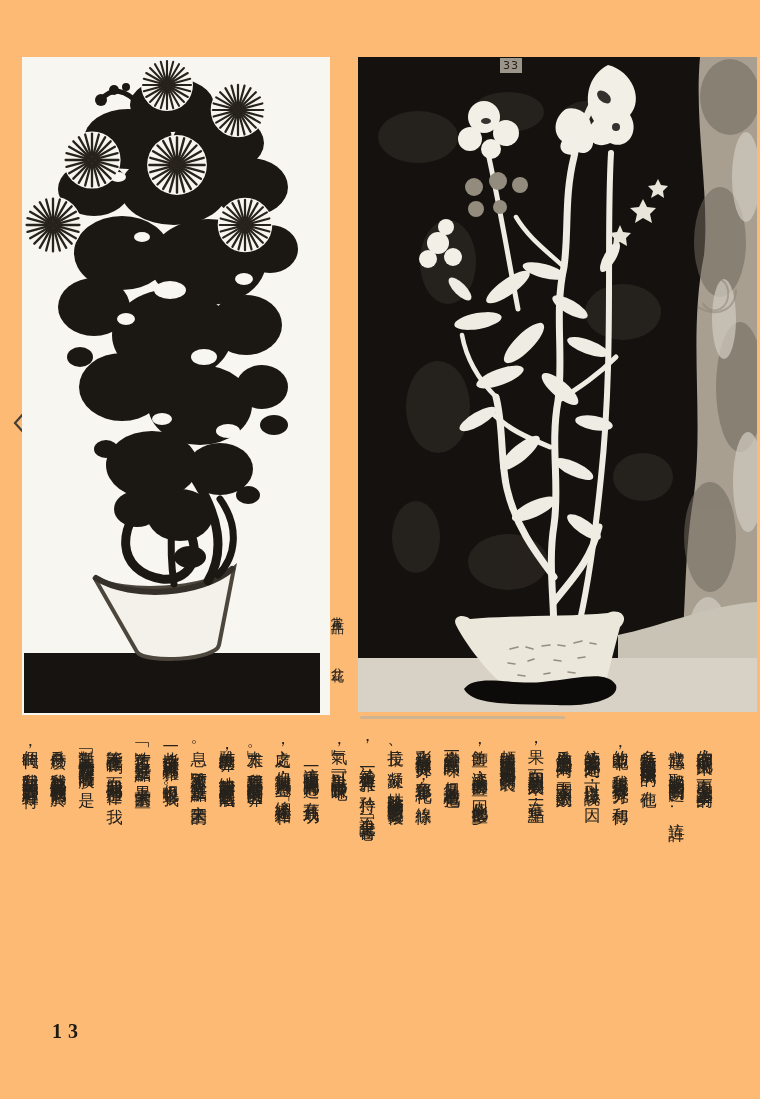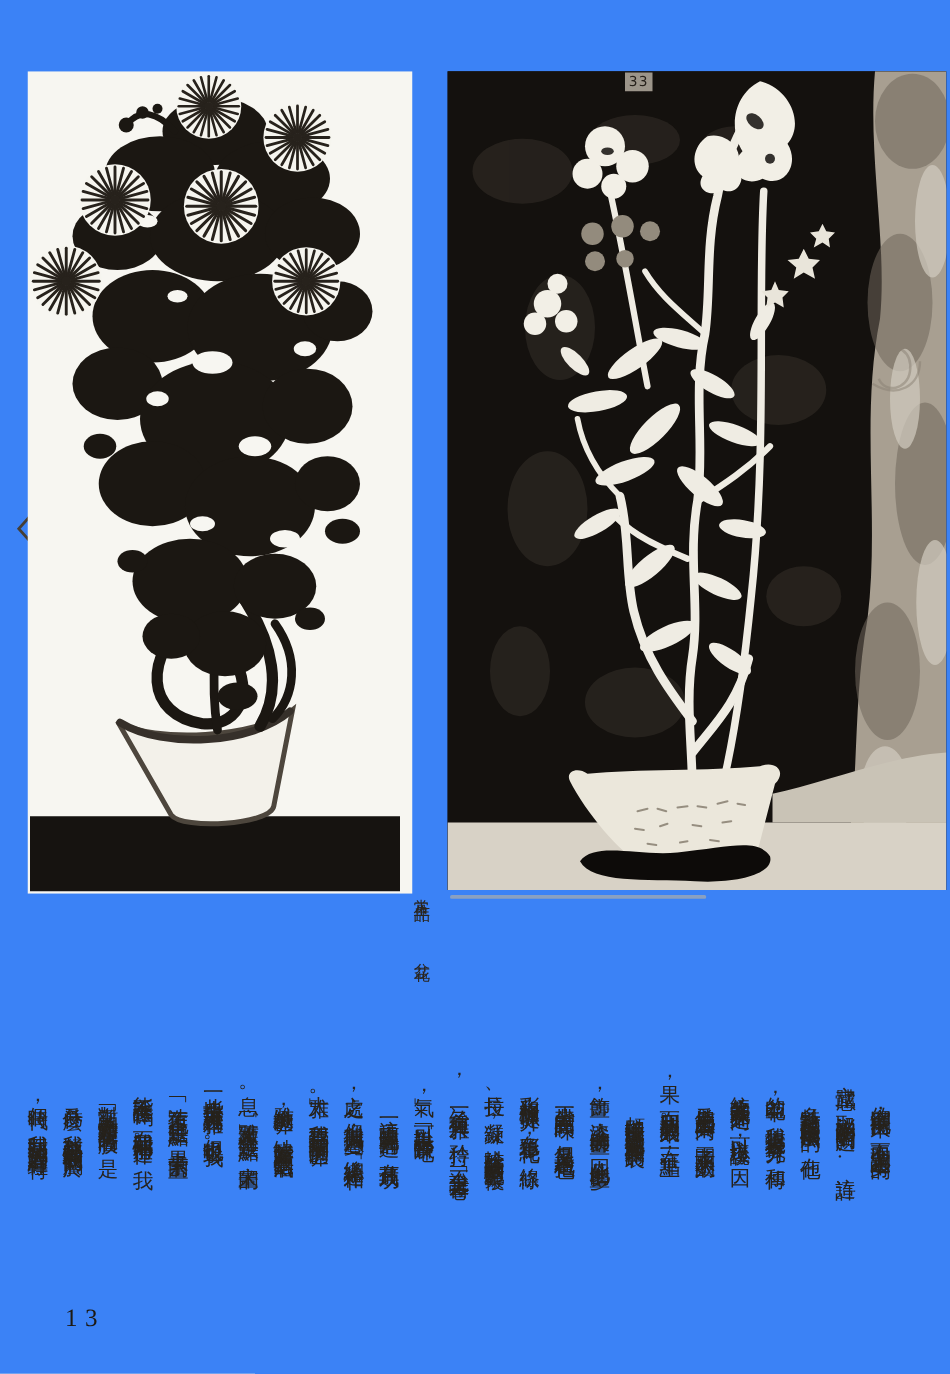--- a/index.html
+++ b/index.html
@@ -1,18 +1,18 @@
 <!DOCTYPE html>
 <html><head>
 <meta charset="utf-8">
 <style>
   html,body{margin:0;padding:0;}
   body{width:760px;height:1099px;overflow:hidden;background:#e9e7e1;}
-  .page{position:relative;width:760px;height:1099px;background:#3b82f6;
-        font-family:"Liberation Serif","DejaVu Serif",serif;color:#26221c;text-align:center;}
+  .page{position:relative;width:760px;height:1099px;background:#fdba74;
+        font-family:"Liberation Serif","DejaVu Serif",serif;color:#26221c;}
 
   
   .fig{position:absolute;}
   .fig-left{left:22px;top:57px;width:308px;height:658px;}
   .fig-right{left:358px;top:57px;width:399px;height:655px;background:#14110e;}
   .fig svg{display:block;}
   .photo-label{position:absolute;left:142px;top:1px;padding:0 3px;
       background:#9c958a;color:#26211b;font-size:11px;line-height:15px;
       font-family:"DejaVu Sans",sans-serif;letter-spacing:1px;}
   .smudge{position:absolute;left:360px;top:716px;width:205px;height:3px;
@@ -25,22 +25,22 @@
       font-size:13px;letter-spacing:2px;color:#2a251f;}
   .caption .title{margin-top:26px;}
 
   
   .article{position:absolute;left:14px;top:737px;width:704px;height:314px;
       writing-mode:vertical-rl;font-size:16.5px;line-height:28.1px;
       color:#26221c;}
   .article .col{width:28.1px;height:100%;letter-spacing:1.6px;}
 
   
-  .page-number{position:absolute;left:52px;top:1044px;font-size:20px;
-      font-weight:normal;letter-spacing:6px;color:#1d1913;}
+  .page-number{position:absolute;left:52px;top:1020px;font-size:20px;
+      font-weight:bold;letter-spacing:6px;color:#1d1913;}
 </style>
 </head>
 <body>
 
 <div class="page">
 
   <div class="margin-mark">
     <svg width="18" height="26" viewBox="0 0 18 26">
       <polyline points="14,3 5,13 14,23" fill="none" stroke="#453e35" stroke-width="2.2" stroke-linecap="round"></polyline>
     </svg>

